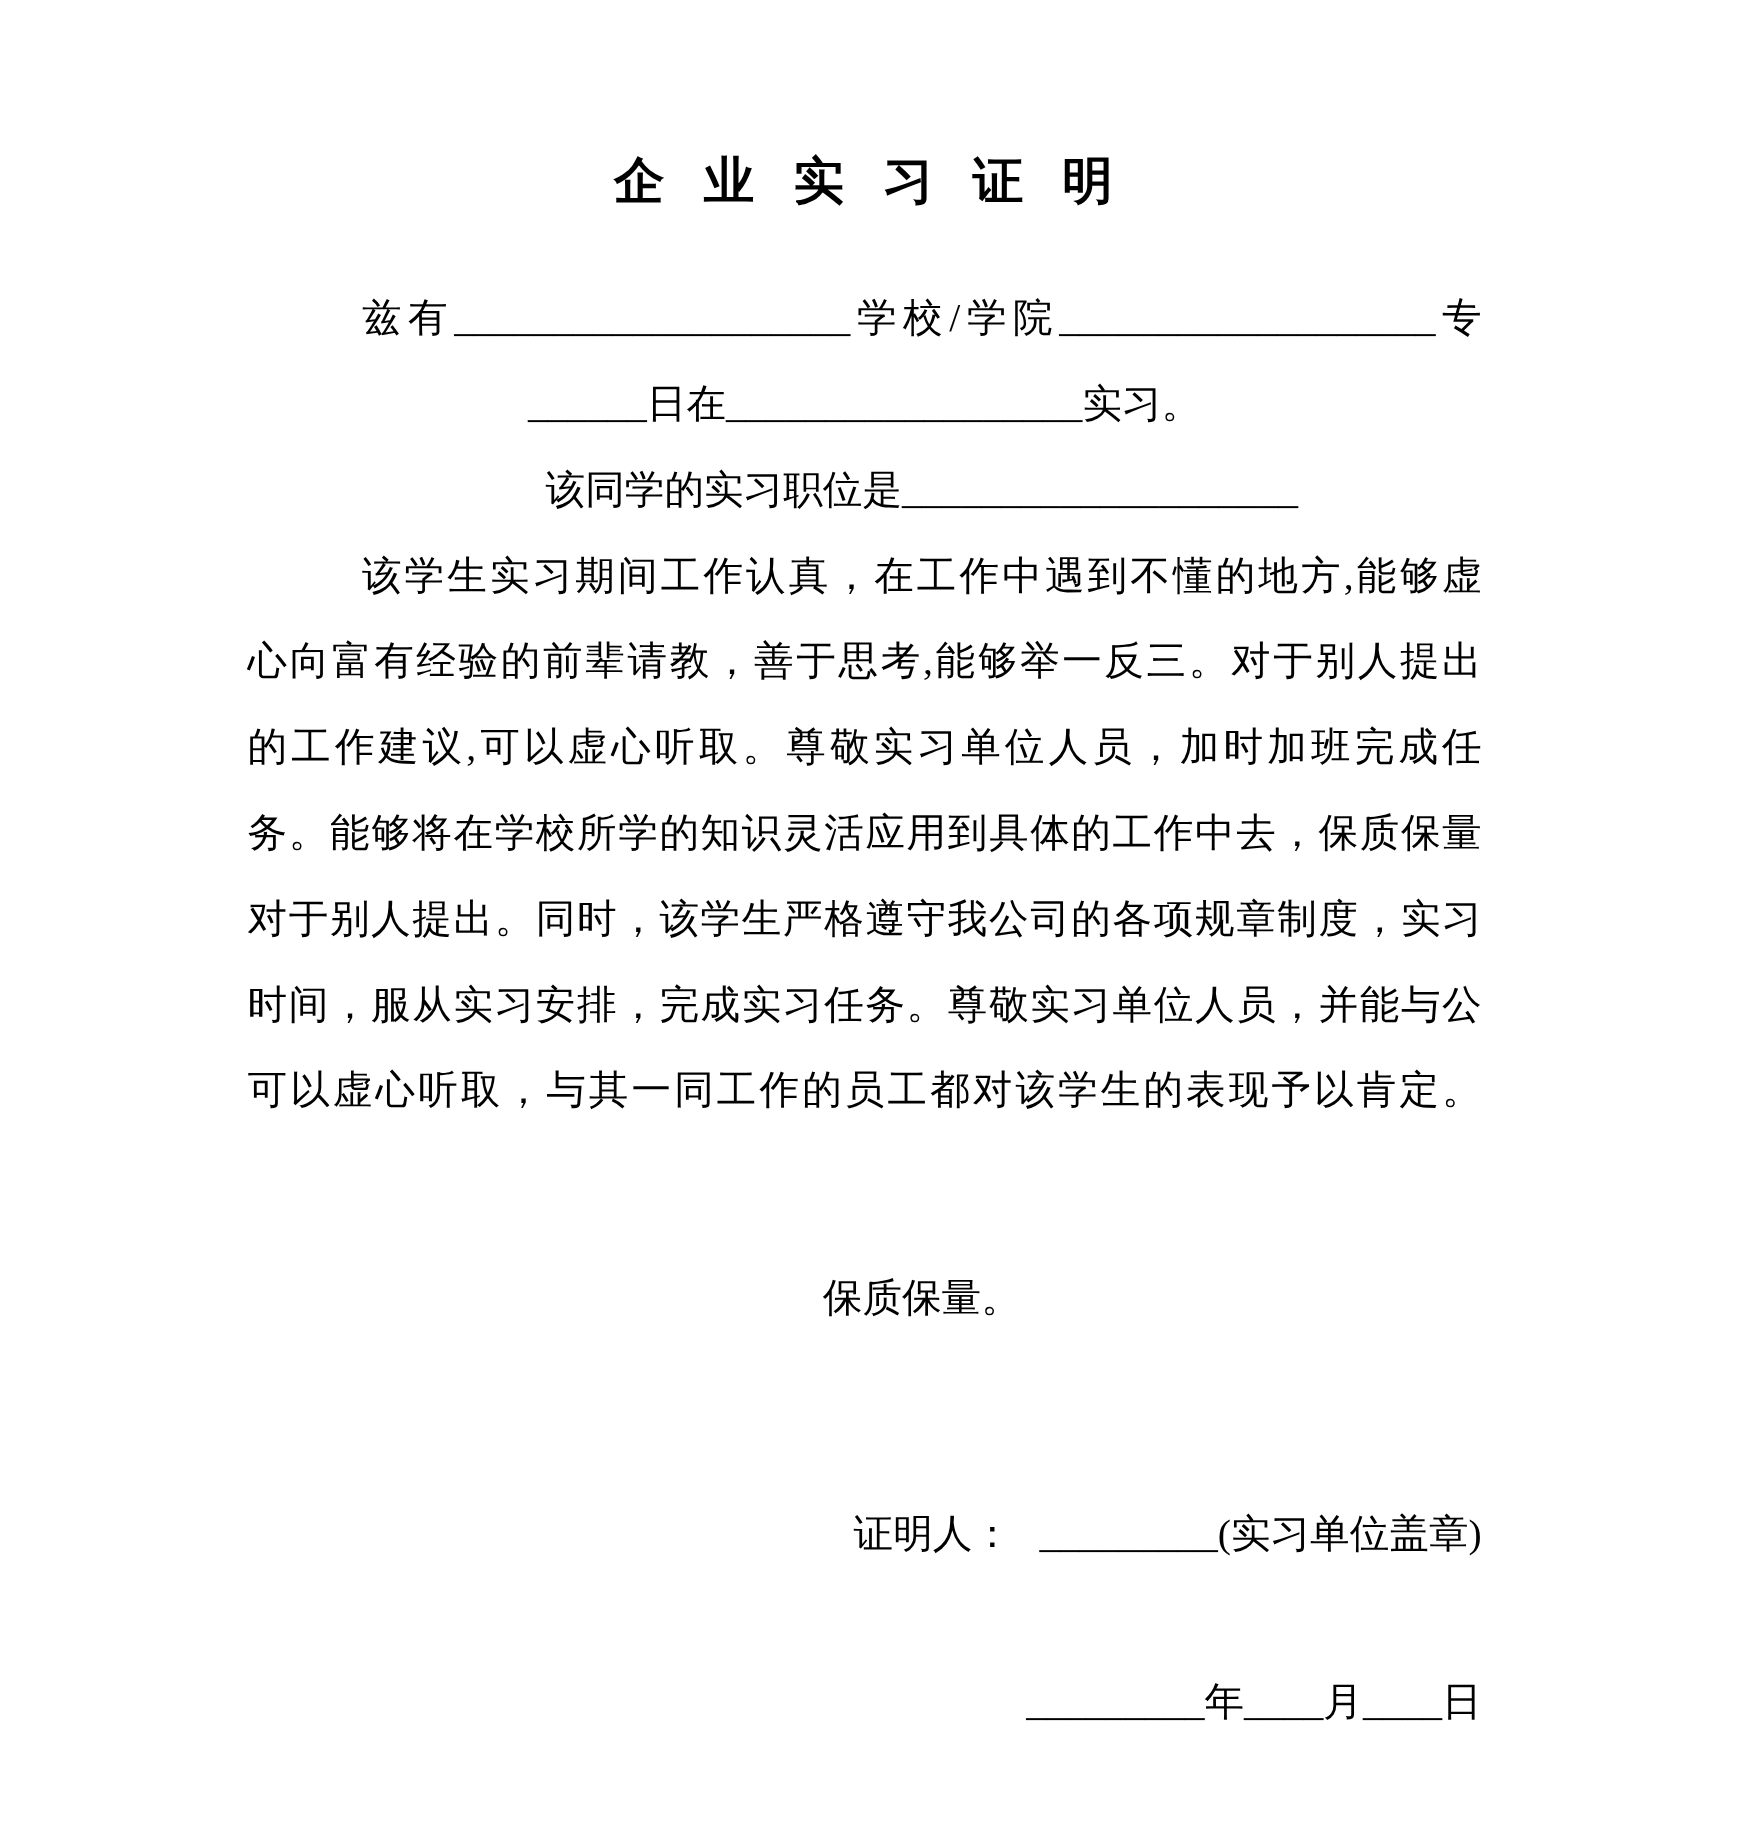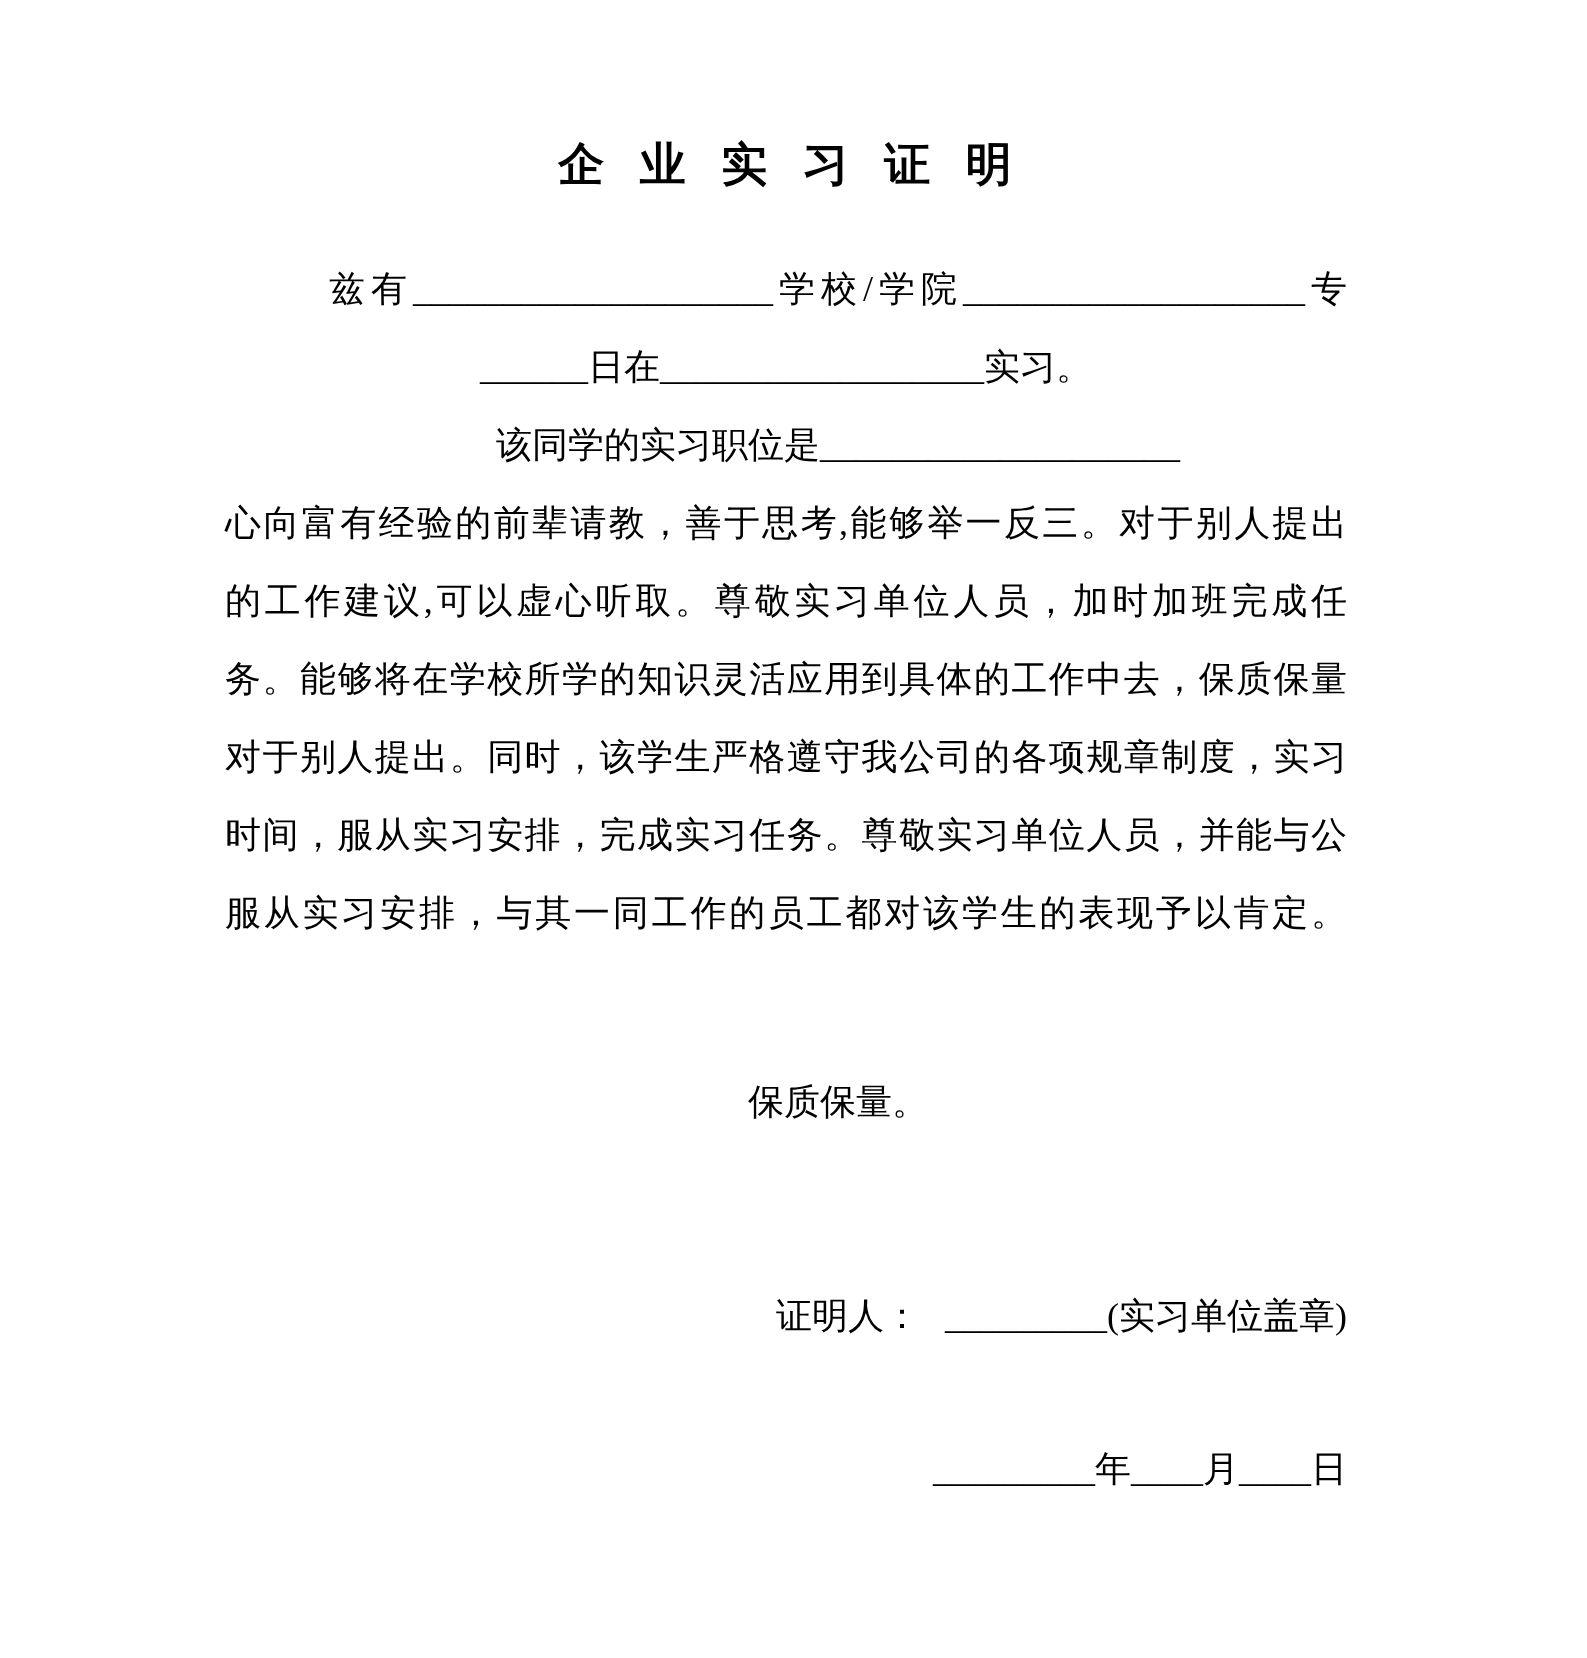--- a/index.html
+++ b/index.html
@@ -68,26 +68,27 @@
   <h1 class="title">企 业 实 习 证 明</h1>
 
   <div>
     <div class="line jline indent">兹有____________________学校/学院___________________专</div>
     <div class="line">______日在__________________实习。</div>
   </div>
 
   <div class="line indent">该同学的实习职位是____________________</div>
 
   <div>
+    <div class="line jline indent">该学生实习期间工作认真，在工作中遇到不懂的地方,能够虚</div>
     <div class="line jline">心向富有经验的前辈请教，善于思考,能够举一反三。对于别人提出</div>
     <div class="line jline">的工作建议,可以虚心听取。尊敬实习单位人员，加时加班完成任</div>
     <div class="line jline">务。能够将在学校所学的知识灵活应用到具体的工作中去，保质保量</div>
     <div class="line jline">对于别人提出。同时，该学生严格遵守我公司的各项规章制度，实习</div>
     <div class="line jline">时间，服从实习安排，完成实习任务。尊敬实习单位人员，并能与公</div>
-    <div class="line jline">服从实习安排，与其一同工作的员工都对该学生的表现予以肯定。</div>
+    <div class="line jline">可以虚心听取，与其一同工作的员工都对该学生的表现予以肯定。</div>
   </div>
 
   <div class="line indent closing-line">保质保量。</div>
 
   <div class="sig-row">
     <span class="sig-label">证明人：</span><span>_________</span><span>(实习单位盖章)</span>
   </div>
 
   <div class="date-row line">_________年____月____日</div>
 

